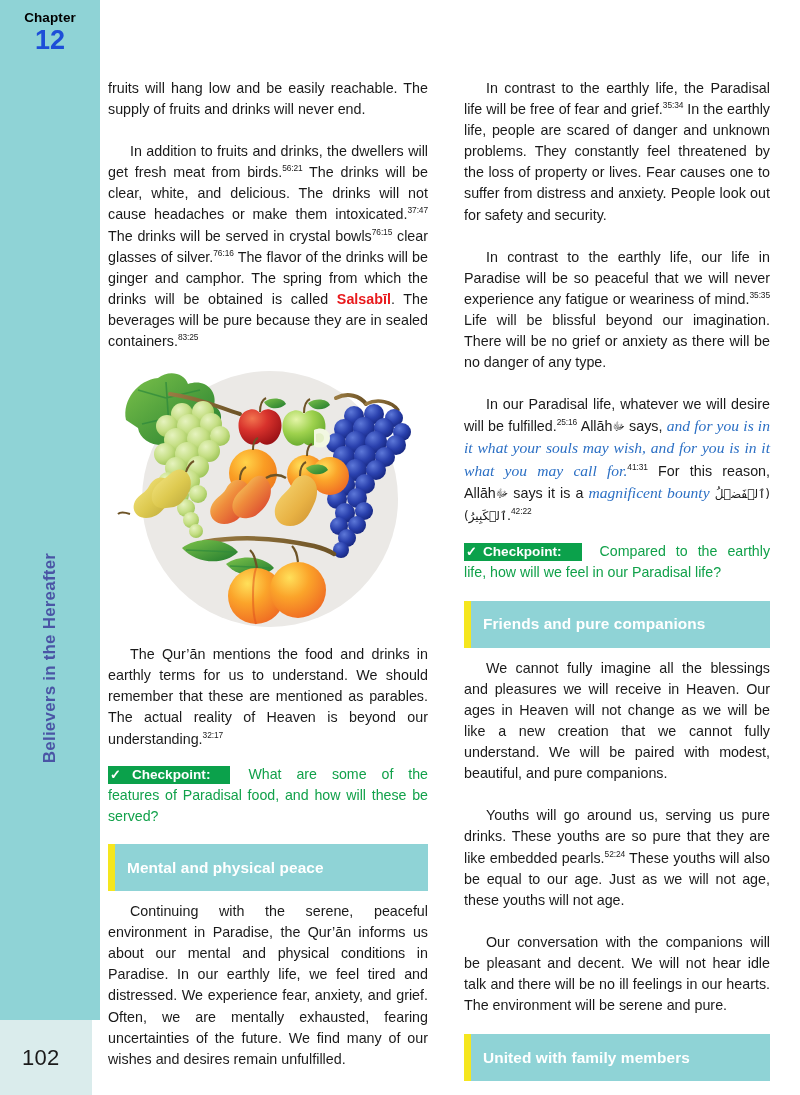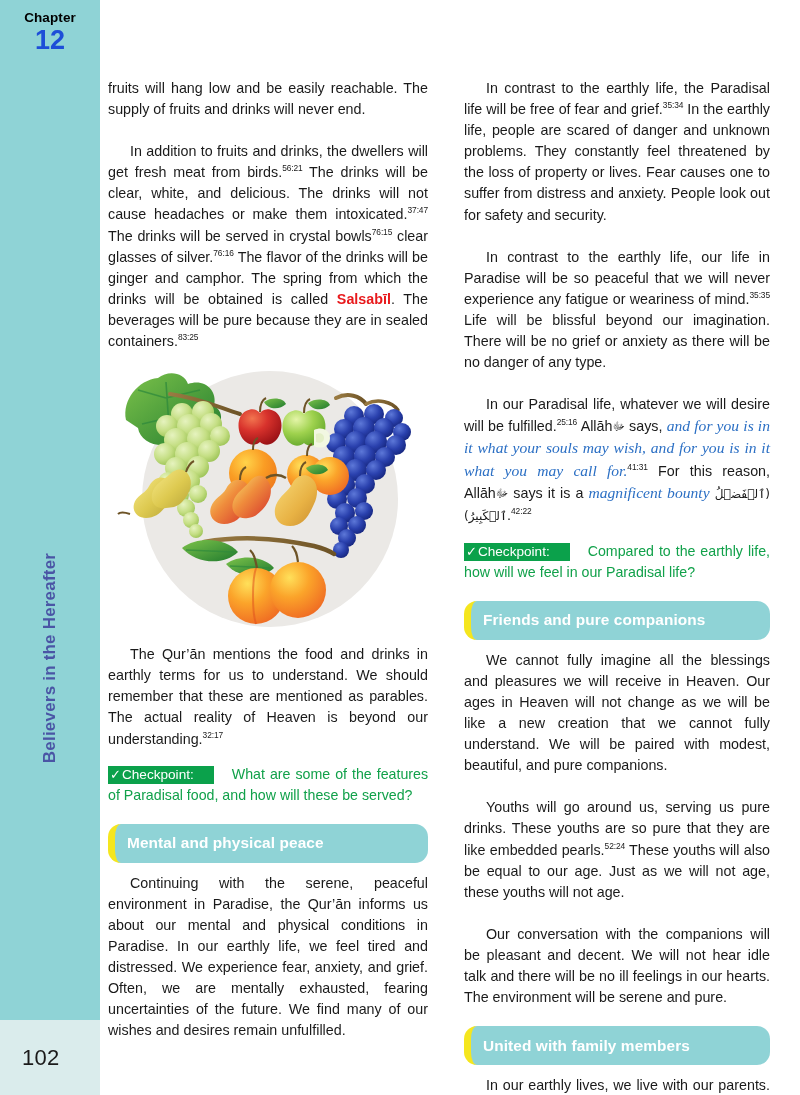--- a/index.html
+++ b/index.html
@@ -70,21 +70,21 @@
     
     margin-right: 0px;
     margin-left: 0px;
     position: relative;
     left: -148px;
   }
   #page-number-box {
     position: absolute;
     left: 0;
     top: 1020px;
-    width: 100px;
+    width: 92px;
     height: 75px;
     background: #daecec;
     display: flex;
     align-items: center;
   }
   #page-number-box span {
     font-size: 22px;
     color: #1a1a1a;
     padding-left: 22px;
     letter-spacing: .3px;
@@ -154,37 +154,36 @@
   .checkpoint {
     margin: 14px 0 0 0;
     font-size: 14.2px;
     line-height: 20.5px;
     color: #11a14a;
     text-align: justify;
   }
   .checkpoint .tag {
     background: #0ba14b;
     color: #ffffff;
-    font-weight: normal;
+    font-weight: bold;
     font-size: 13.6px;
     padding: 1px 20px 2px 2px;
     margin-right: 18px;
     white-space: nowrap;
   }
   .checkpoint .tag .check { font-size: 13px; }
 
   
   .section-header {
     margin: 18px 0 10px 0;
-    height: 39px;
+    height: 47px;
     background: #8fd3d6;
     border-left: 7px solid #f5e61e;
     display: flex;
     align-items: center;
-    border-radius: 13px;
   }
   .section-header span {
     color: #ffffff;
     font-size: 15.4px;
     font-weight: bold;
     padding-left: 12px;
     letter-spacing: .1px;
   }
 </style>
 </head>

